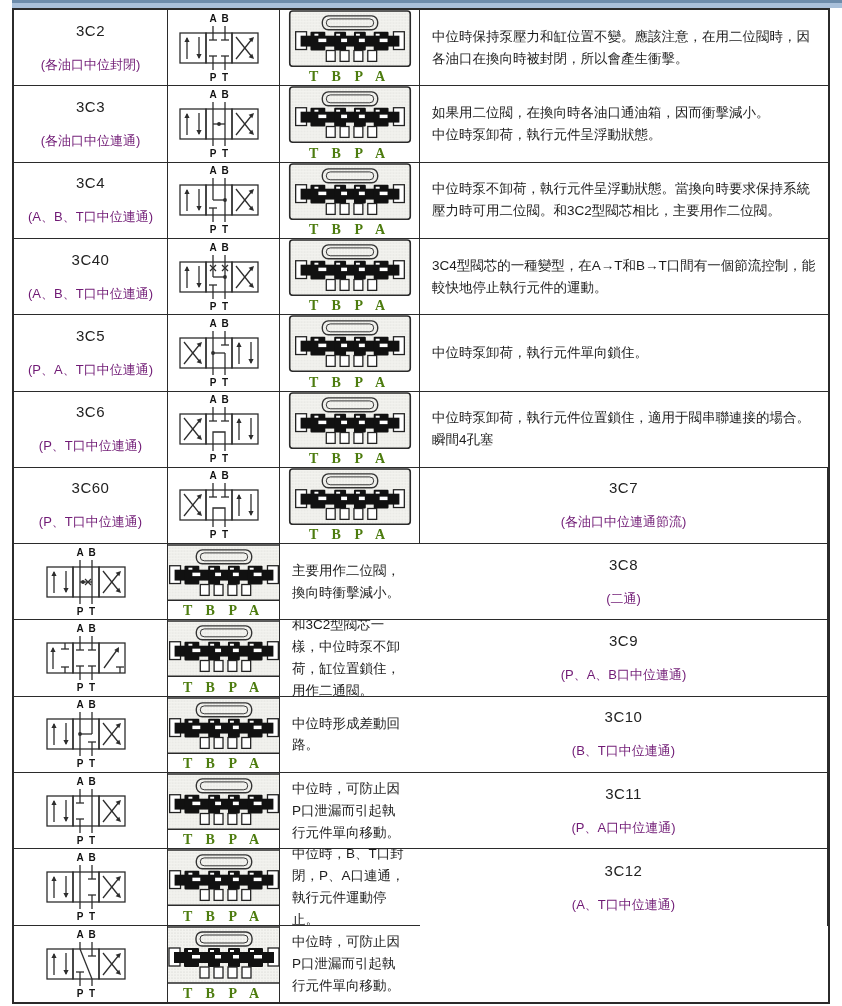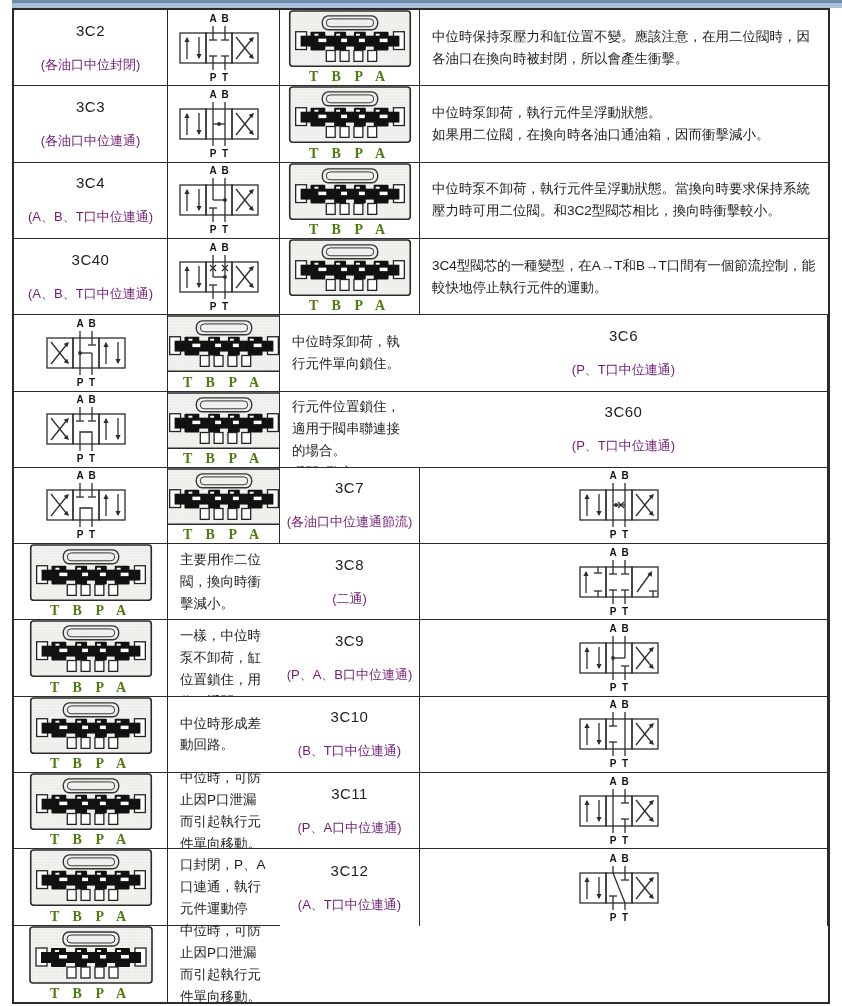--- a/index.html
+++ b/index.html
@@ -167,22 +167,22 @@
           <rect x="68" y="24" width="4" height="2" fill="#fff"></rect>
           <rect x="88" y="24" width="4" height="2" fill="#fff"></rect>
           <rect x="38" y="41" width="9" height="11" fill="#fff" stroke="#222" stroke-width="1.3"></rect>
           <rect x="52" y="41" width="9" height="11" fill="#fff" stroke="#222" stroke-width="1.3"></rect>
           <rect x="66" y="41" width="9" height="11" fill="#fff" stroke="#222" stroke-width="1.3"></rect>
           <rect x="80" y="41" width="9" height="11" fill="#fff" stroke="#222" stroke-width="1.3"></rect>
         </svg>
     <div class="tbpa">T B P A</div>
   </div>
   <div class="cell desc-cell last-col">
+        <div class="desc-line">如果用二位閥，在換向時各油口通油箱，因而衝擊減小。</div>
         <div class="desc-line">中位時泵卸荷，執行元件呈浮動狀態。</div>
-        <div class="desc-line">如果用二位閥，在換向時各油口通油箱，因而衝擊減小。</div>
       </div>
 
   <div class="cell model-cell">
     <div class="model-name">3C4</div>
     <div class="model-sub">(A、B、T口中位連通)</div>
   </div>
   <div class="cell sym-cell">
         <svg width="104" height="74" viewBox="0 0 104 74">
           <rect x="8" y="22" width="26" height="30" stroke="#2d2d2d" stroke-width="1.3" fill="none"></rect>
           <rect x="34" y="22" width="26" height="30" stroke="#2d2d2d" stroke-width="1.3" fill="none"></rect>
@@ -242,21 +242,21 @@
           <rect x="68" y="24" width="4" height="2" fill="#fff"></rect>
           <rect x="88" y="24" width="4" height="2" fill="#fff"></rect>
           <rect x="38" y="41" width="9" height="11" fill="#fff" stroke="#222" stroke-width="1.3"></rect>
           <rect x="52" y="41" width="9" height="11" fill="#fff" stroke="#222" stroke-width="1.3"></rect>
           <rect x="66" y="41" width="9" height="11" fill="#fff" stroke="#222" stroke-width="1.3"></rect>
           <rect x="80" y="41" width="9" height="11" fill="#fff" stroke="#222" stroke-width="1.3"></rect>
         </svg>
     <div class="tbpa">T B P A</div>
   </div>
   <div class="cell desc-cell last-col">
-        <div class="desc-line">中位時泵不卸荷，執行元件呈浮動狀態。當換向時要求保持系統壓力時可用二位閥。和3C2型閥芯相比，換向時衝擊較小。</div>
+        <div class="desc-line">中位時泵不卸荷，執行元件呈浮動狀態。當換向時要求保持系統壓力時可用二位閥。和3C2型閥芯相比，主要用作二位閥。</div>
       </div>
 
   <div class="cell model-cell">
     <div class="model-name">3C40</div>
     <div class="model-sub">(A、B、T口中位連通)</div>
   </div>
   <div class="cell sym-cell">
         <svg width="104" height="74" viewBox="0 0 104 74">
           <rect x="8" y="22" width="26" height="30" stroke="#2d2d2d" stroke-width="1.3" fill="none"></rect>
           <rect x="34" y="22" width="26" height="30" stroke="#2d2d2d" stroke-width="1.3" fill="none"></rect>
@@ -323,20 +323,24 @@
           <rect x="52" y="41" width="9" height="11" fill="#fff" stroke="#222" stroke-width="1.3"></rect>
           <rect x="66" y="41" width="9" height="11" fill="#fff" stroke="#222" stroke-width="1.3"></rect>
           <rect x="80" y="41" width="9" height="11" fill="#fff" stroke="#222" stroke-width="1.3"></rect>
         </svg>
     <div class="tbpa">T B P A</div>
   </div>
   <div class="cell desc-cell last-col">
         <div class="desc-line">3C4型閥芯的一種變型，在A→T和B→T口間有一個節流控制，能較快地停止執行元件的運動。</div>
       </div>
 
+  <div class="cell model-cell">
+    <div class="model-name">3C5</div>
+    <div class="model-sub">(P、A、T口中位連通)</div>
+  </div>
   <div class="cell sym-cell">
         <svg width="104" height="74" viewBox="0 0 104 74">
           <rect x="8" y="22" width="26" height="30" stroke="#2d2d2d" stroke-width="1.3" fill="none"></rect>
           <rect x="34" y="22" width="26" height="30" stroke="#2d2d2d" stroke-width="1.3" fill="none"></rect>
           <rect x="60" y="22" width="26" height="30" stroke="#2d2d2d" stroke-width="1.3" fill="none"></rect>
           <line x1="41" y1="22" x2="41" y2="15" stroke="#2d2d2d" stroke-width="1.3"></line>
           <line x1="53" y1="22" x2="53" y2="15" stroke="#2d2d2d" stroke-width="1.3"></line>
           <line x1="41" y1="52" x2="41" y2="59" stroke="#2d2d2d" stroke-width="1.3"></line>
           <line x1="53" y1="52" x2="53" y2="59" stroke="#2d2d2d" stroke-width="1.3"></line>
           <text x="41" y="11" text-anchor="middle" font-family="&quot;Liberation Sans&quot;,sans-serif" font-size="10" font-weight="bold" fill="#111">A</text>

